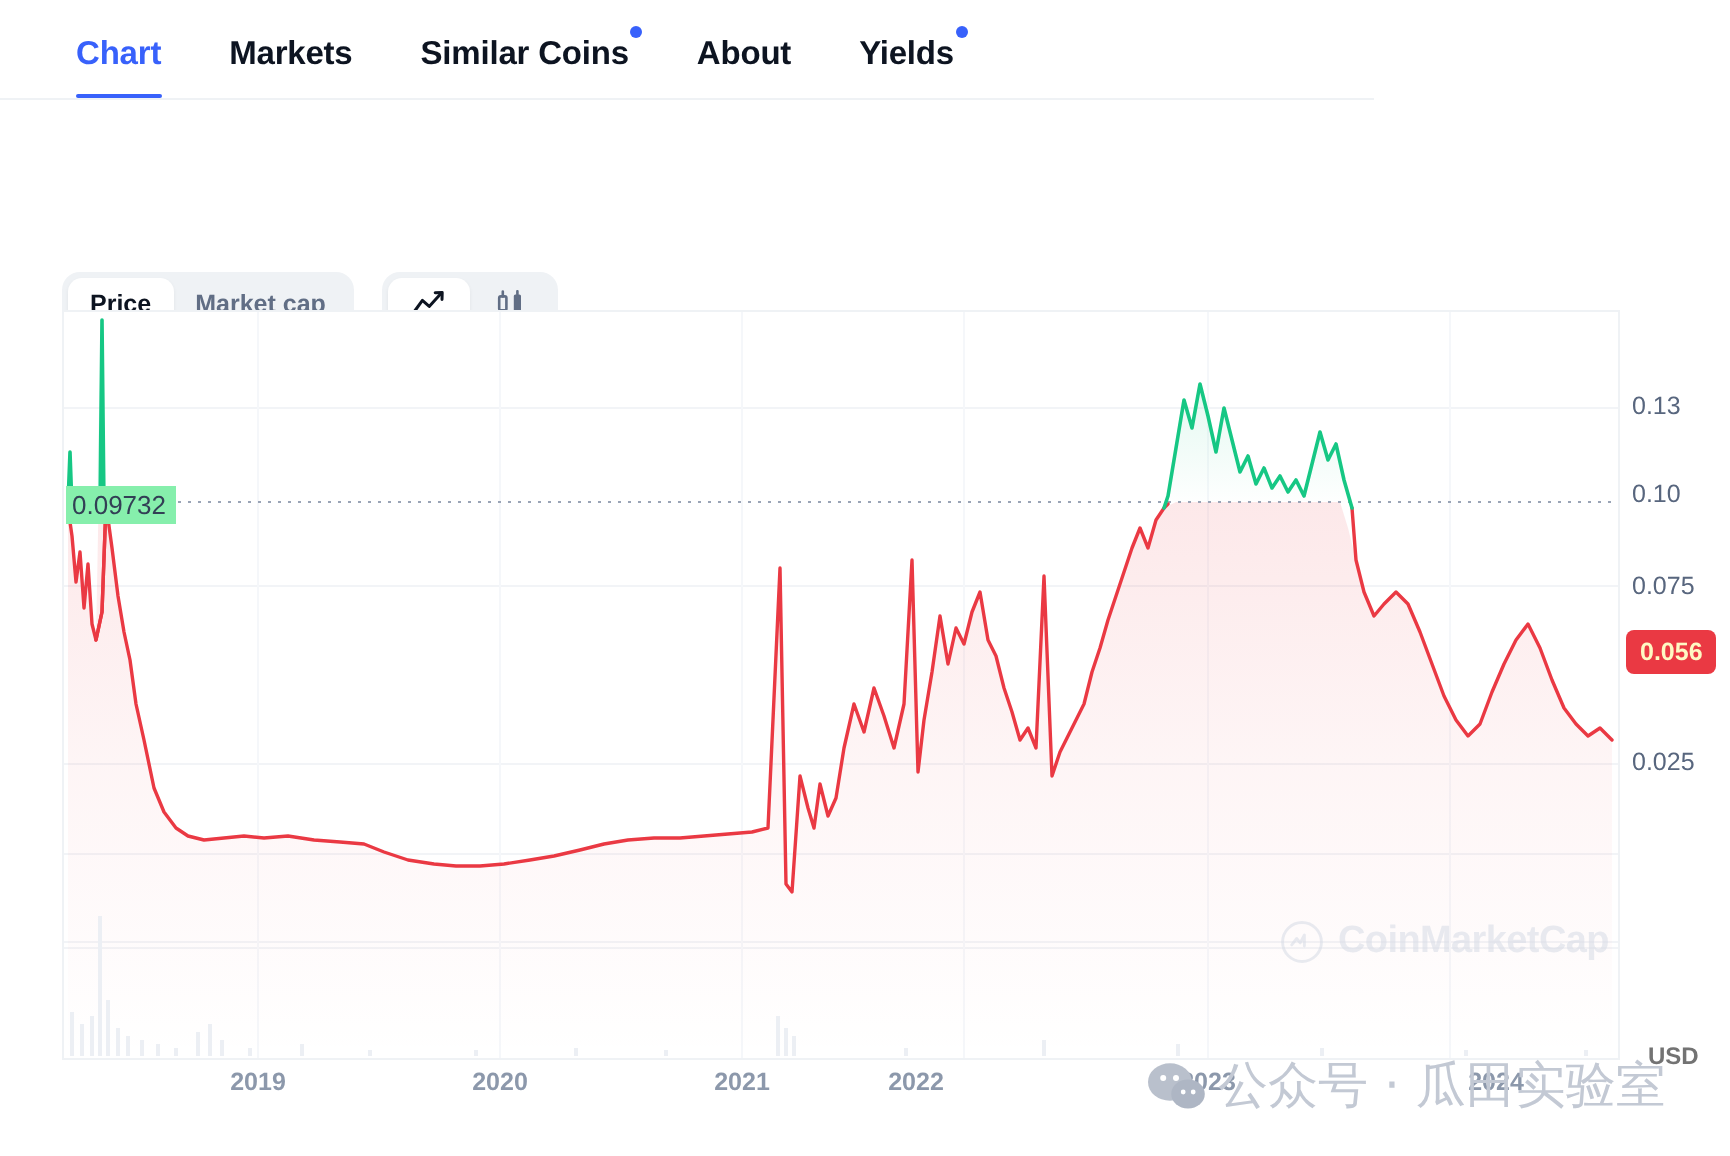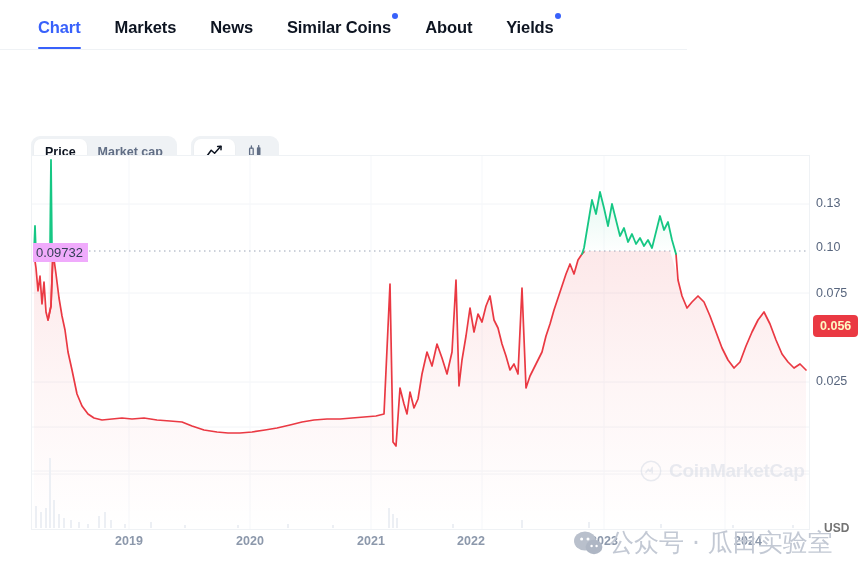--- a/index.html
+++ b/index.html
@@ -96,21 +96,21 @@
   .xaxis { position:absolute; left:31px; top:534px; width:779px; height:22px; }
   .xlabel {
     position:absolute; top:0;
     font-size:12.5px; color:#8c98ab; font-weight:700;
     transform:translateX(-50%); white-space:nowrap;
   }
 
   
   .hi-annot {
     position:absolute; left:33px; top:243px;
-    background:#f0abfc; color:#323f55;
+    background:#86efac; color:#323f55;
     font-size:13px; font-weight:400;
     padding:2px 5px 2px 3px; white-space:nowrap;
     z-index: 5;
   }
 
   
   .cmc-wm {
     position:absolute; left:639px; top:459px;
     display:flex; align-items:center; gap:7px;
     opacity:.55; pointer-events:none;
@@ -134,23 +134,20 @@
 <body>
 
 <div id="app">
 
   <div class="navbar">
     <div class="tab active">
       <span>Chart</span>
     </div>
     <div class="tab">
       <span>Markets</span>
-    </div>
-    <div class="tab">
-      <span>News</span>
     </div>
     <div class="tab">
       <span>Similar Coins</span>
       <span class="dot"></span>
     </div>
     <div class="tab">
       <span>About</span>
     </div>
     <div class="tab">
       <span>Yields</span>
@@ -339,21 +336,21 @@
     <div class="price-badge">0.056</div>
     <div class="usd-label">USD</div>
   </div>
 
   <div class="hi-annot">0.09732</div>
 
   <div class="xaxis">
     <div class="xlabel" style="left:98px;">2019</div>
     <div class="xlabel" style="left:219px;">2020</div>
     <div class="xlabel" style="left:340px;">2021</div>
-    <div class="xlabel" style="left:440px;text-align:right;">2022</div>
+    <div class="xlabel" style="left:427px;text-align:right;">2022</div>
     <div class="xlabel" style="left:573px;">2023</div>
     <div class="xlabel" style="left:694px;margin-left:23px;">2024</div>
   </div>
 
   <div class="cn-wm">
     <svg width="30" height="26" viewBox="0 0 30 26" aria-hidden="true">
       <ellipse cx="12" cy="11" rx="11" ry="9.4" fill="#b9c0cc"></ellipse>
       <ellipse cx="21" cy="17" rx="8.4" ry="7.2" fill="#aeb6c4"></ellipse>
       <circle cx="8.6" cy="9" r="1.5" fill="#ffffff"></circle>
       <circle cx="15.0" cy="9" r="1.5" fill="#ffffff"></circle>

